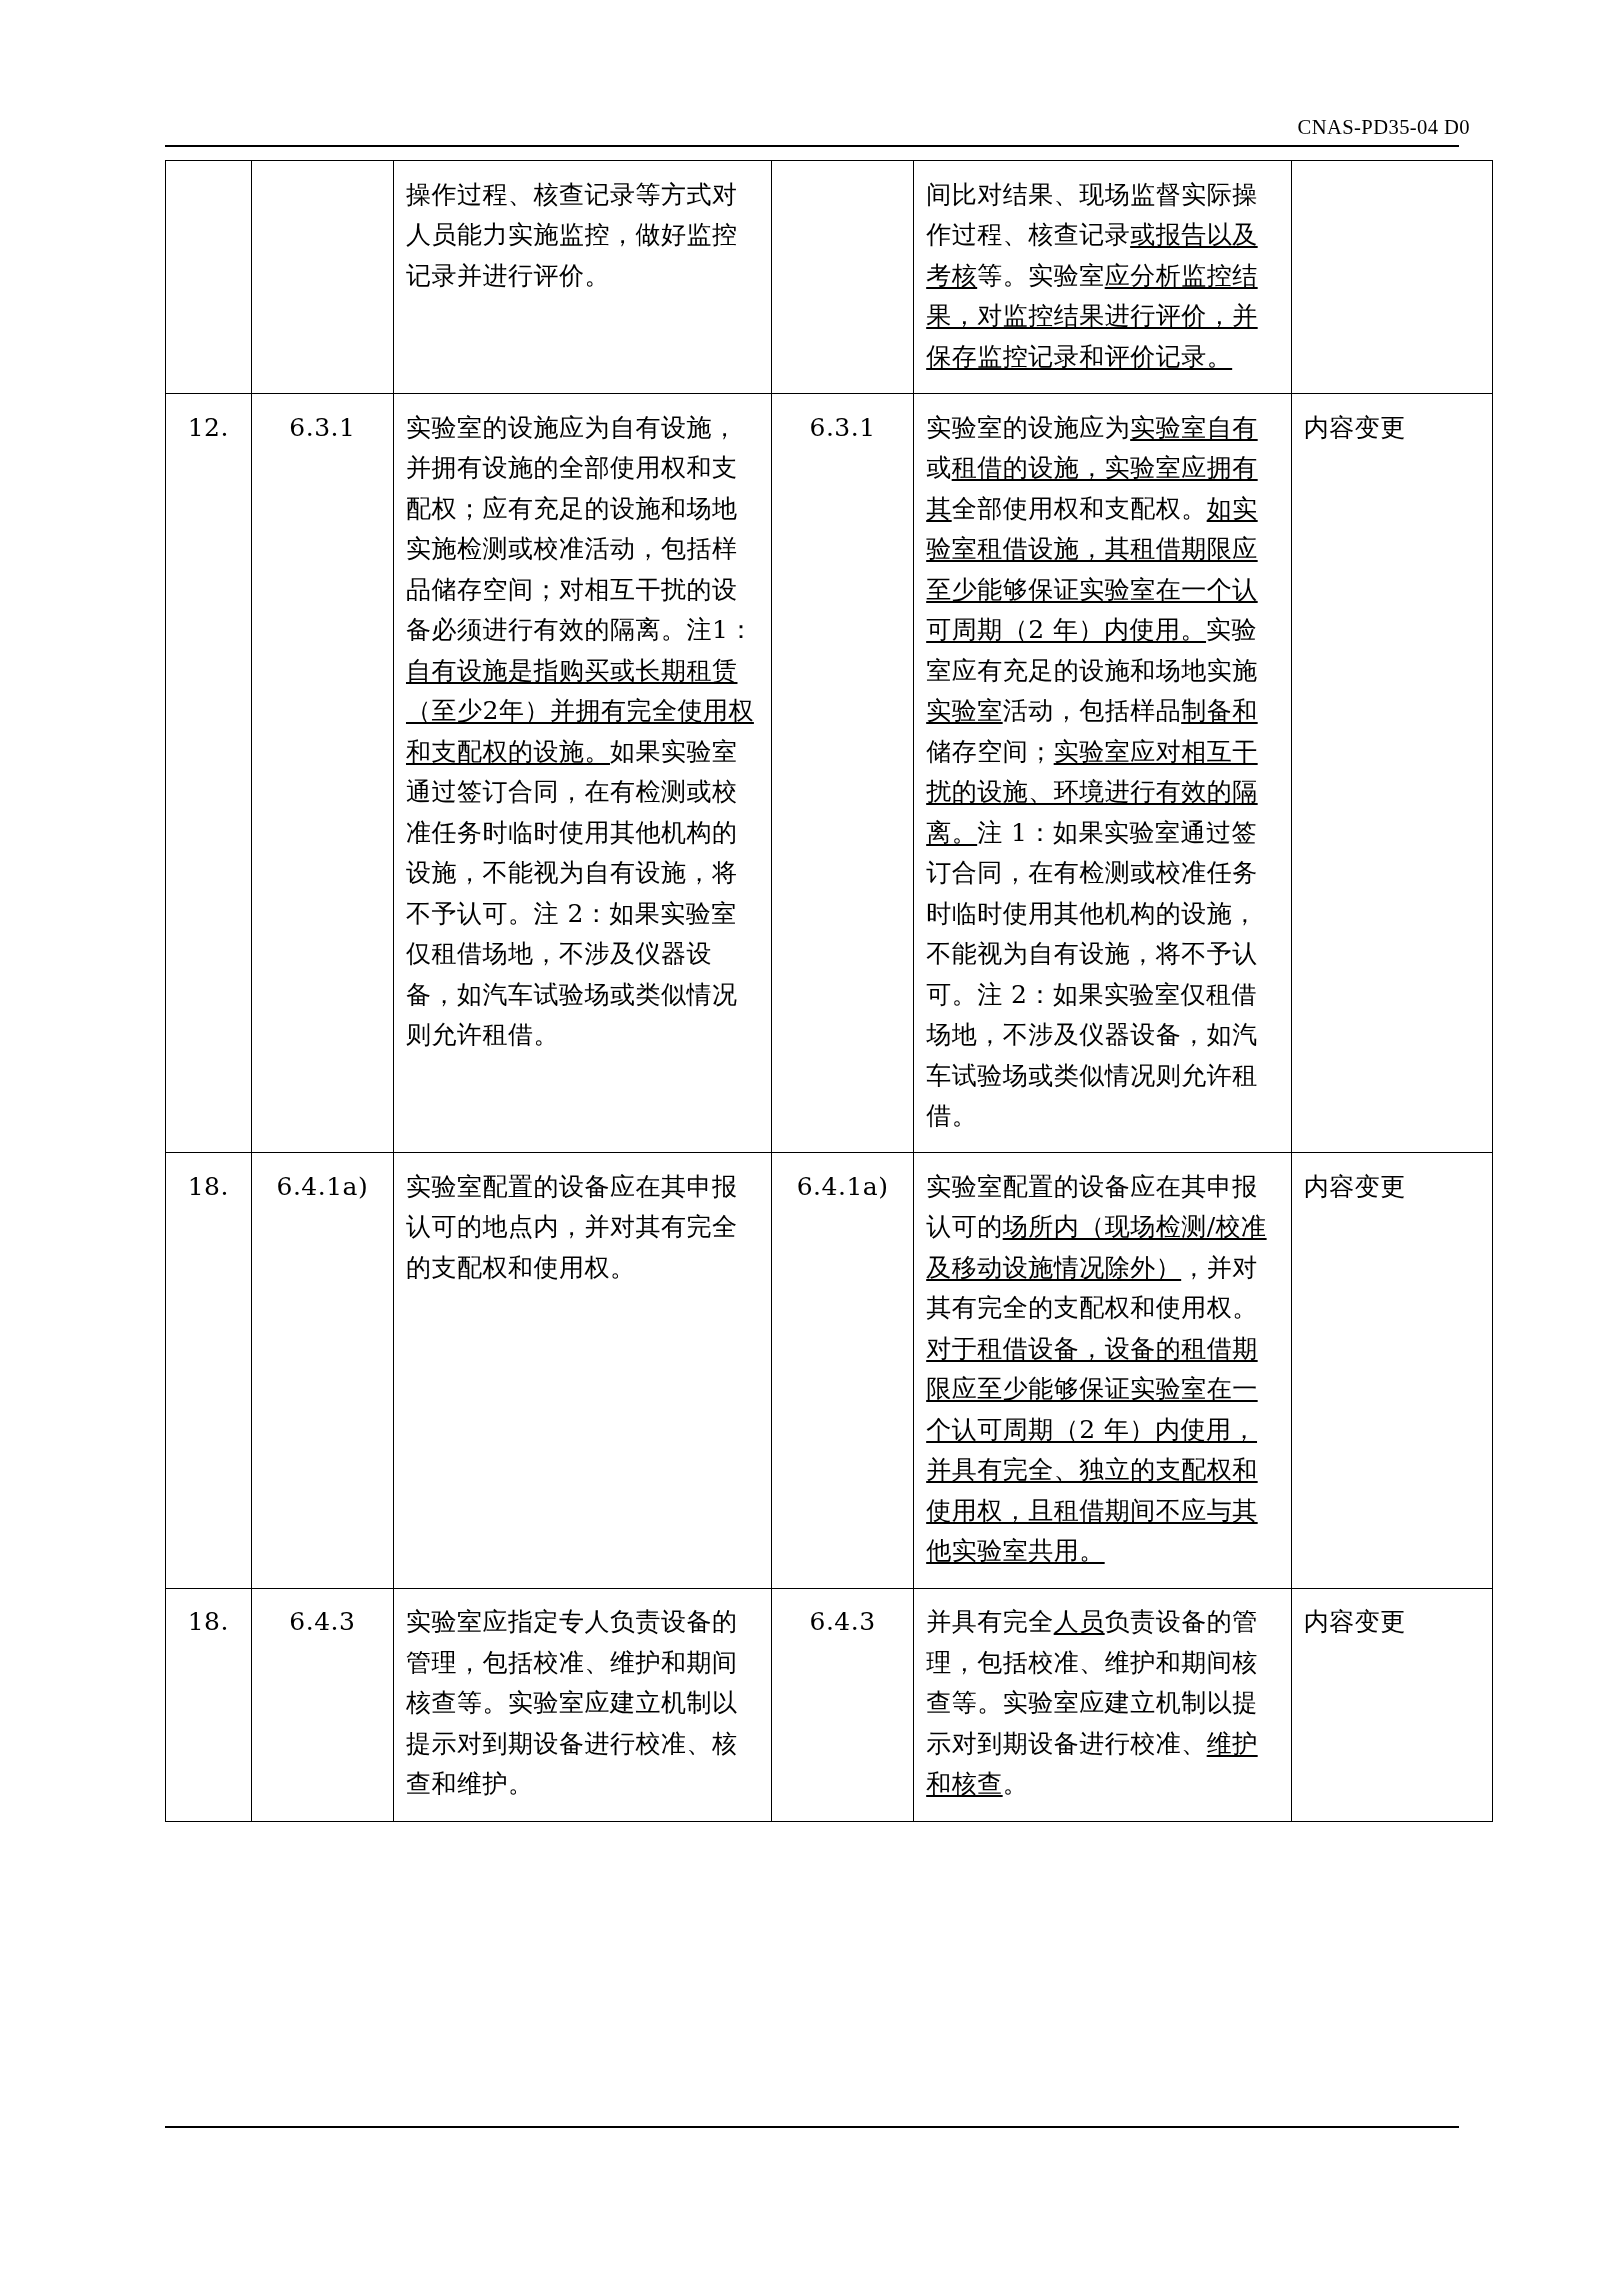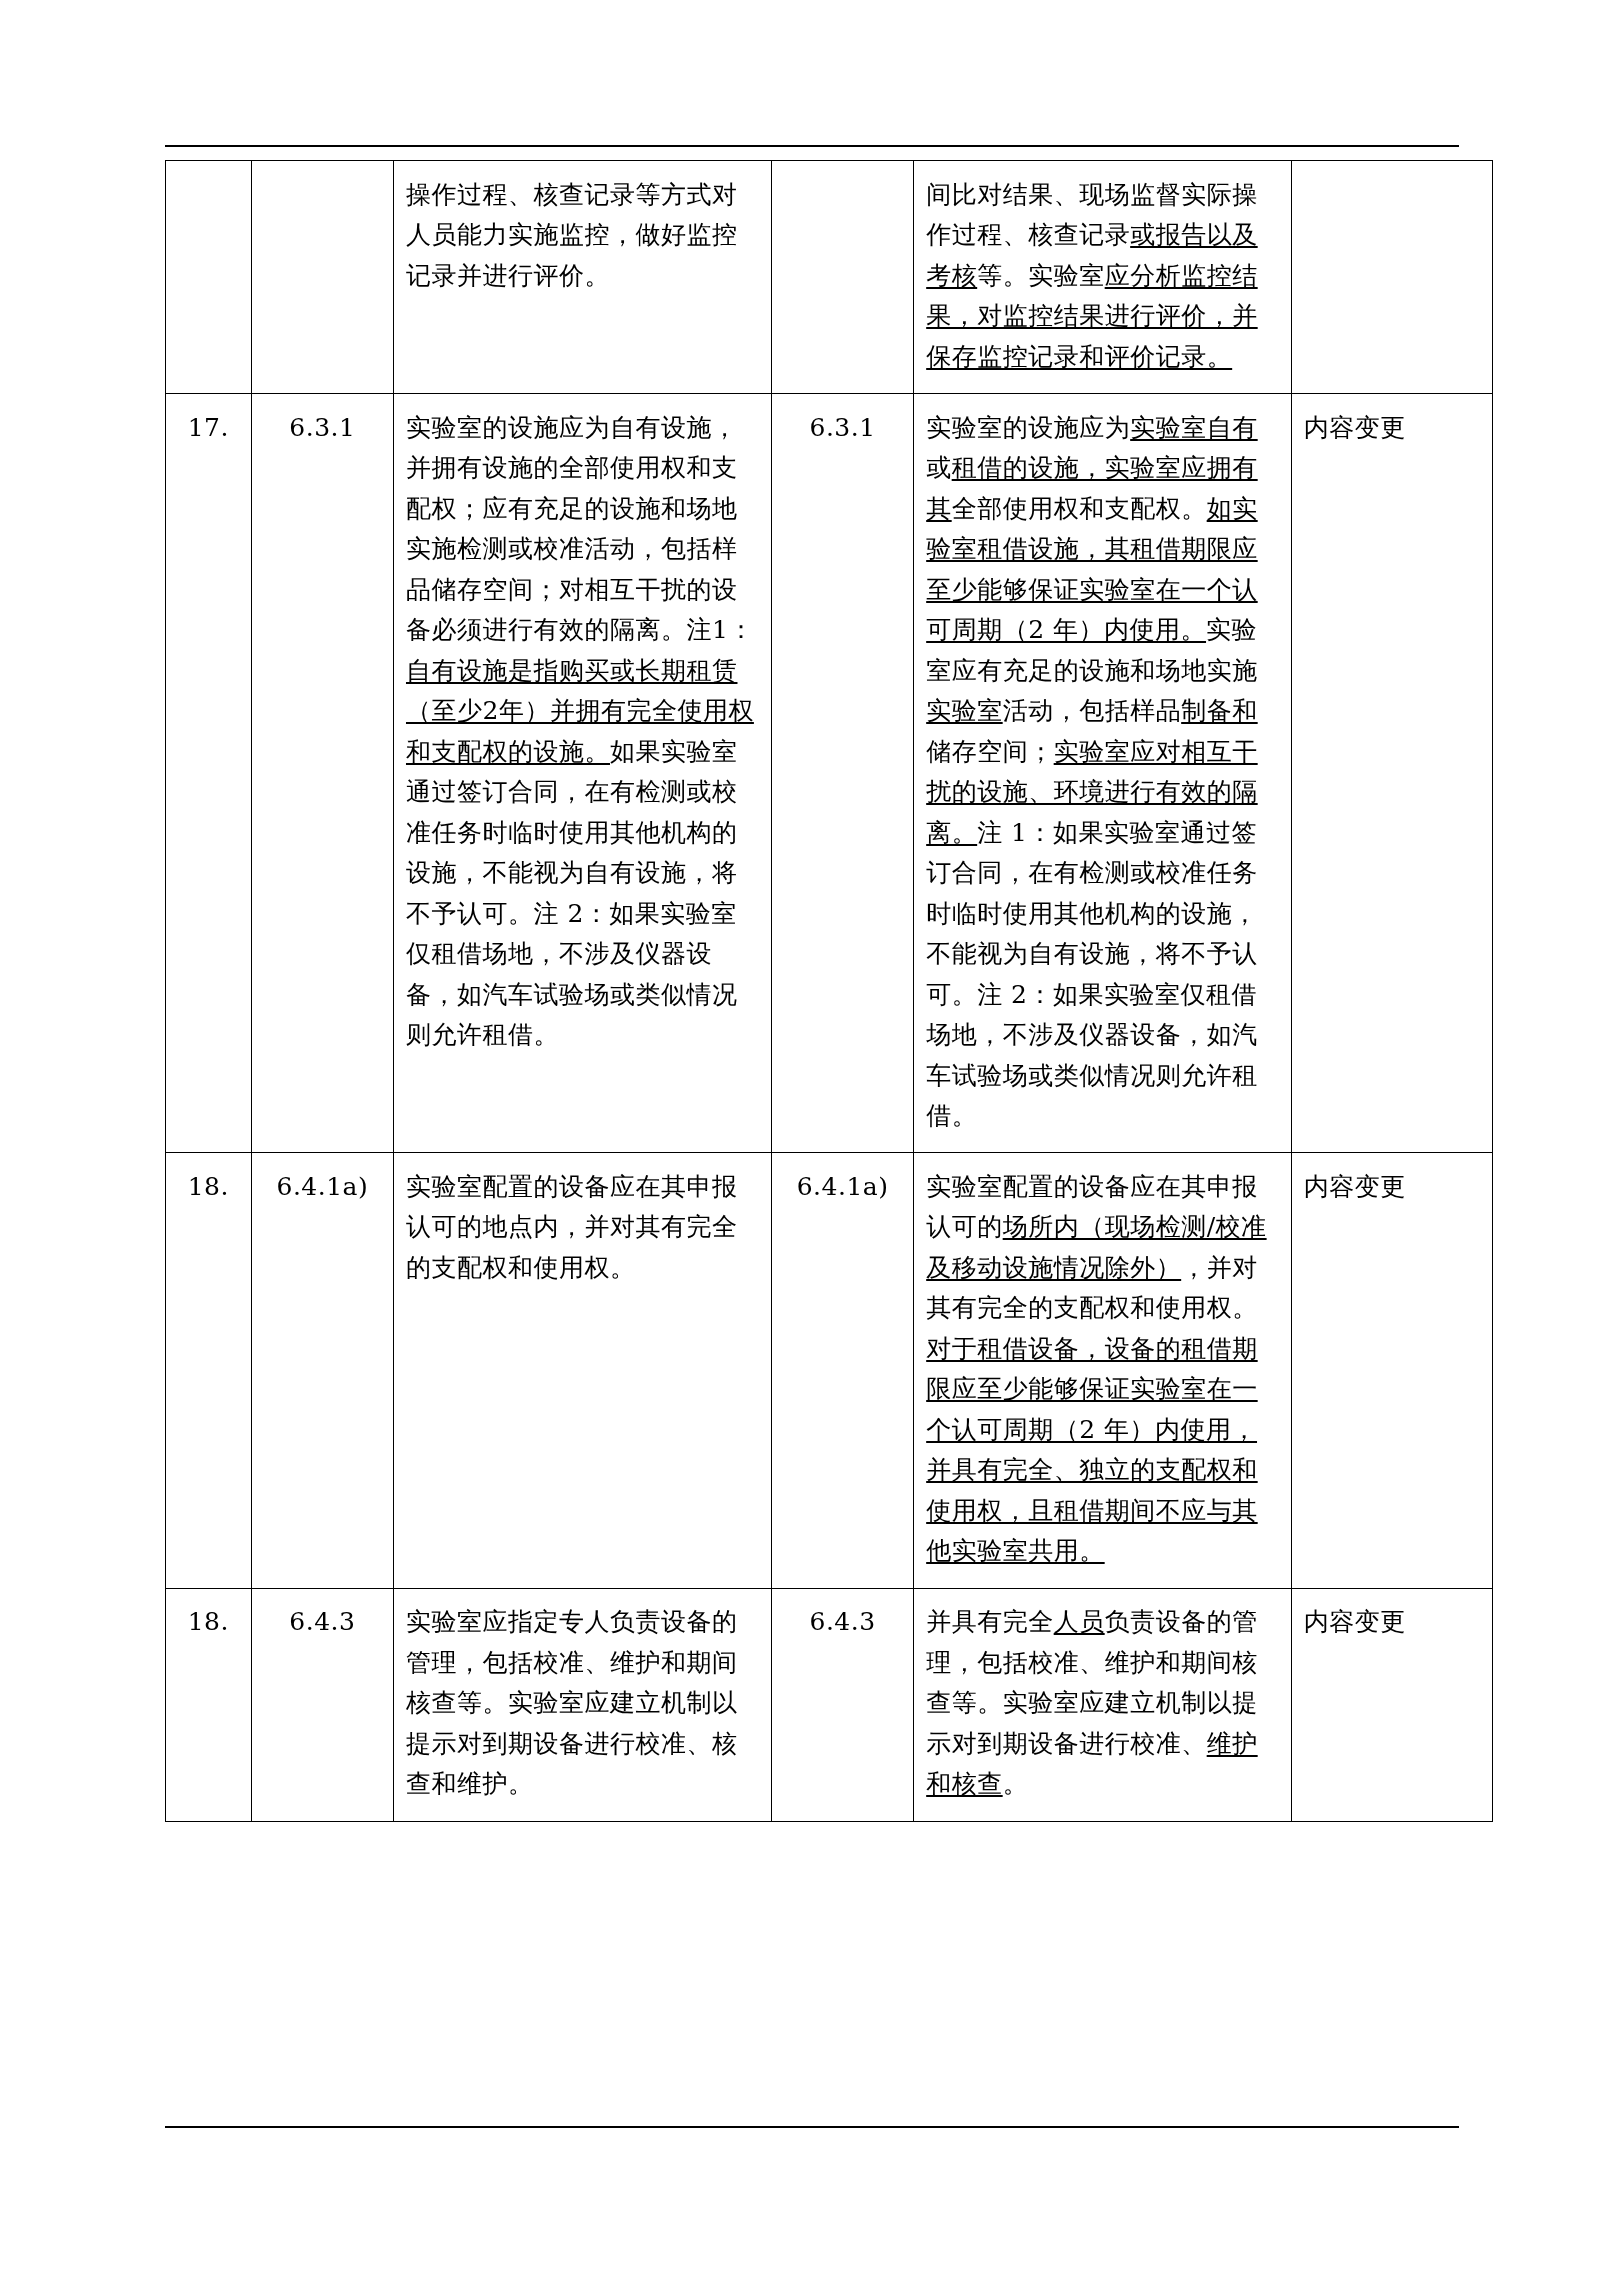--- a/index.html
+++ b/index.html
@@ -107,20 +107,23 @@
     font-size: 21.6px;
     letter-spacing: 2px;
     font-family: "DejaVu Serif", "Liberation Serif", serif;
   }
 </style>
 </head>
 <body>
 
 <div class="page">
 
+  <div class="header">
+    <span>CNAS-PD35-04 D0</span>
+  </div>
   <div class="header-rule"></div>
 
   <div class="content">
     <table class="doc-table">
       <tbody>
 
         <tr>
           <td class="col-num">
             <span></span>
           </td>
@@ -136,21 +139,21 @@
           <td class="col-new">
             <p class="para"><span>间比对结果、现场监督实际操作过程、核查记录</span><span class="u">或报告以及考核</span><span>等。实验室</span><span class="u">应分析监控结果，对监控结果进行评价，并保存监控记录和评价记录。</span></p>
           </td>
           <td class="col-type">
             <span></span>
           </td>
         </tr>
 
         <tr>
           <td class="col-num">
-            <span>17.</span>
+            <span>12.</span>
           </td>
           <td class="col-clause">
             <span>6.3.1</span>
           </td>
           <td class="col-old">
             <p class="para"><span>实验室的设施应为自有设施，并拥有设施的全部使用权和支配权；应有充足的设施和场地实施检测或校准活动，包括样品储存空间；对相互干扰的设备必须进行有效的隔离。</span><span>注1：</span><span class="u">自有设施是指购买或长期租赁（至少2年）并拥有完全使用权和支配权的设施。</span><span>如果实验室通过签订合同，在有检测或校准任务时临时使用其他机构的设施，不能视为自有设施，将不予认可。</span><span>注 2：如果实验室仅租借场地，不涉及仪器设备，如汽车试验场或类似情况则允许租借。</span></p>
           </td>
           <td class="col-clause2">
             <span>6.3.1</span>
           </td>

